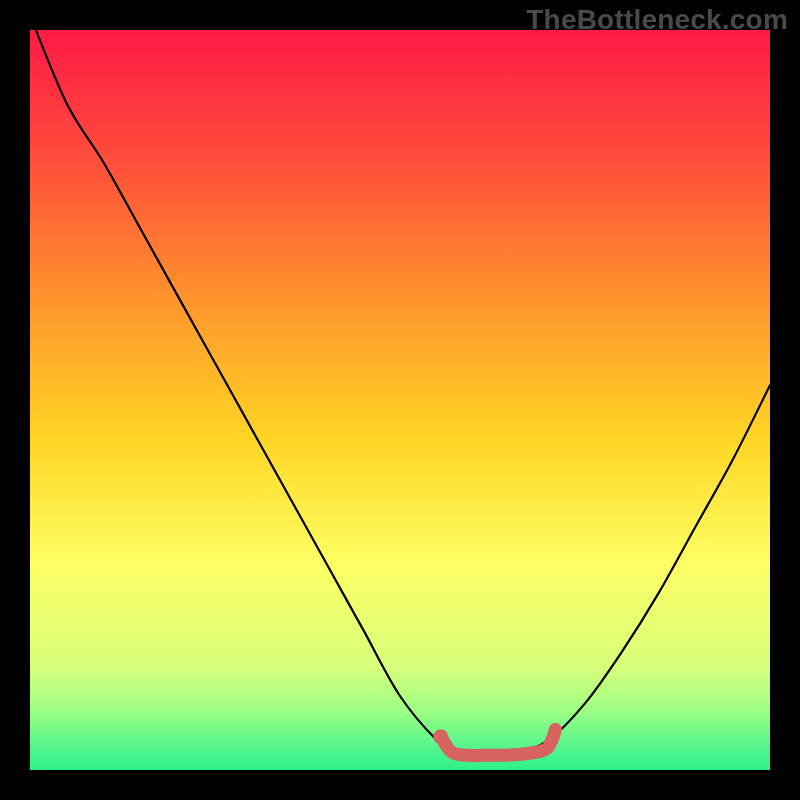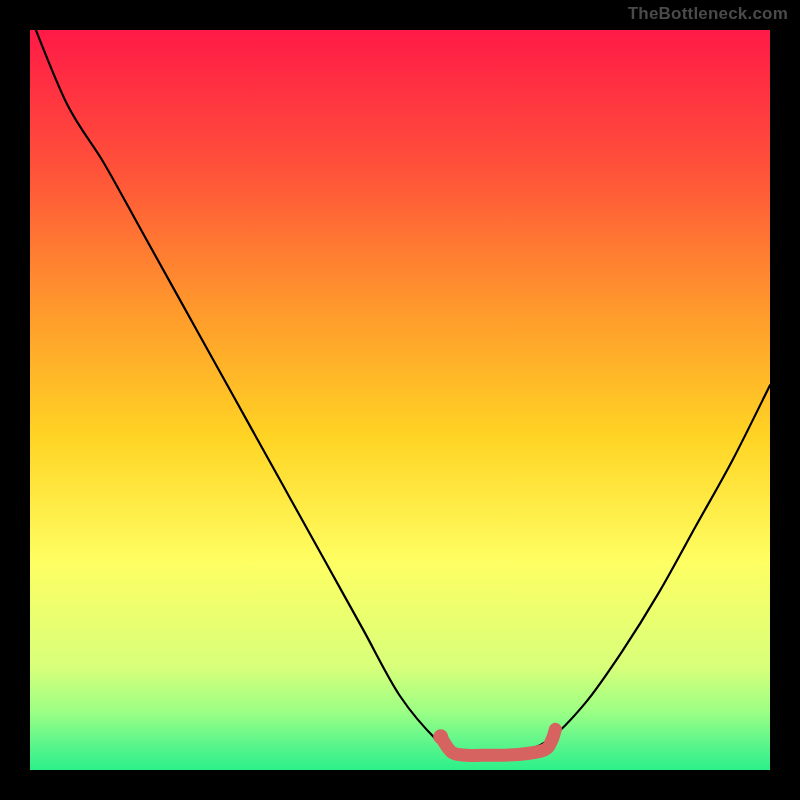--- a/index.html
+++ b/index.html
@@ -8,21 +8,21 @@
     position: absolute;
     left: 0; top: 0;
     width: 800px; height: 800px;
     background: #000;
   }
   .watermark {
     position: absolute;
     top: 4px;
     right: 12px;
     color: #4a4a4a;
-    font-size: 17px;
+    font-size: 28px;
     font-weight: 600;
     letter-spacing: 0.2px;
     z-index: 10;
   }
   .plot-outer {
     position: absolute;
     left: 30px;
     top: 30px;
     width: 740px;
     height: 740px;

